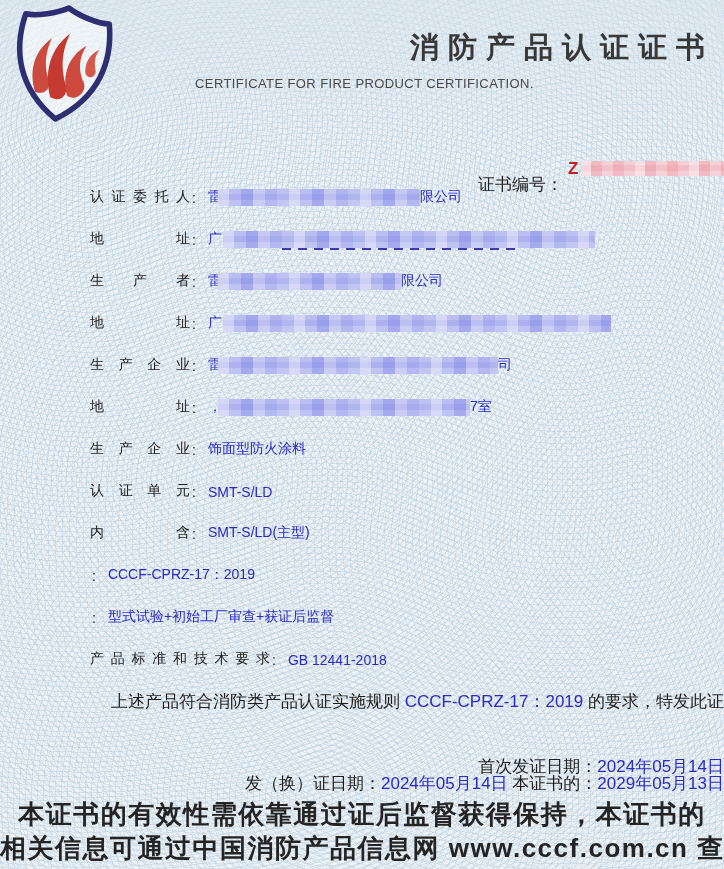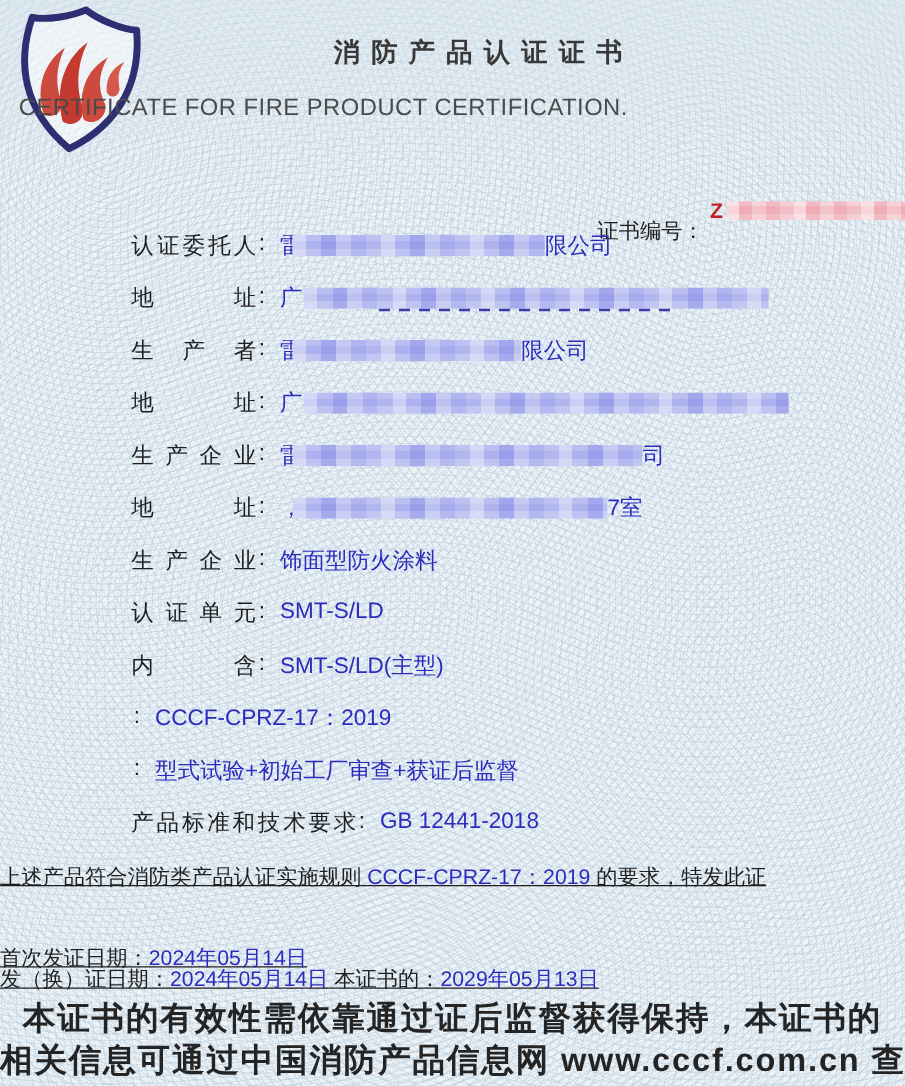--- a/index.html
+++ b/index.html
@@ -21,42 +21,42 @@
       repeating-radial-gradient(circle at 88% 62%, rgba(176,200,218,.30) 0 1px, rgba(0,0,0,0) 1px 7px),
       repeating-radial-gradient(circle at 45% 92%, rgba(176,200,218,.34) 0 1px, rgba(0,0,0,0) 1px 6px);
     color:#1e1e1e;
   }
   .logo{
     position:absolute;left:2px;top:2px;width:120px;height:124px;
     transform:rotate(7deg);
   }
   .title{
     position:absolute;top:28px;left:60px;right:10px;
-    text-align:center;
-    font-size:21px;font-weight:700;letter-spacing:9px;
+    text-align:right;
+    font-size:29px;font-weight:700;letter-spacing:9px;
     color:#383838;
     font-family:"Liberation Serif","DejaVu Serif",serif;
   }
   .subtitle{
     position:absolute;top:76px;left:15px;right:10px;
-    text-align:left;
-    font-size:19px;color:#4a4a4a;letter-spacing:.4px;
+    text-align:center;
+    font-size:13px;color:#4a4a4a;letter-spacing:.4px;
   }
   .certno-row{
     position:absolute;top:141px;left:478px;right:0;
     display:flex;align-items:center;
     font-size:17px;
   }
   .certno-label{color:#1e1e1e;margin-top:32px;}
   .certno-z{color:#c51f1f;margin-left:5px;margin-right:3px;font-weight:600;}
   .certno-row .mosaic{flex:1 1 auto;height:15px;}
   .frow{
-    position:absolute;left:105px;right:10px;height:22px;
-    display:flex;align-items:flex-start;
-    font-size:18px;white-space:nowrap;
+    position:absolute;left:90px;right:10px;height:22px;
+    display:flex;align-items:flex-end;
+    font-size:14px;white-space:nowrap;
   }
   .flabel{
     display:inline-block;width:100px;
     text-align:justify;text-align-last:justify;
     color:#1e1e1e;
   }
   .frow.wide .flabel{width:180px;}
   .colon{margin-left:2px;color:#1e1e1e;}
   .fval{
     margin-left:12px;color:#2b2bbe;
@@ -82,22 +82,22 @@
     background-color:#f2c0c8;
     background-image:
       repeating-linear-gradient(90deg, rgba(255,255,255,.42) 0 10px, rgba(231,130,142,.22) 10px 21px, rgba(255,255,255,.15) 21px 32px, rgba(236,150,162,.30) 32px 43px, rgba(255,255,255,.08) 43px 54px),
       repeating-linear-gradient(0deg, rgba(255,255,255,.18) 0 5px, rgba(233,140,152,.15) 5px 11px);
   }
   .peek::after{
     content:"";position:absolute;left:16%;right:20%;bottom:-2px;height:2px;
     background:repeating-linear-gradient(90deg,#3b3baa 0 9px,rgba(0,0,0,0) 9px 16px);
   }
   .centerline{
-    position:absolute;left:0;right:0;text-align:left;
-    font-size:17px;color:#1e1e1e;white-space:nowrap;text-decoration:underline;
+    position:absolute;left:0;right:0;text-align:right;
+    font-size:17px;color:#1e1e1e;white-space:nowrap;
   }
   .blue{color:#2b2bbe;}
   .footer-line{
     position:absolute;left:0;right:0;text-align:center;
     font-size:26px;font-weight:700;color:#242424;letter-spacing:1.5px;
     white-space:nowrap;
   }
 </style>
 </head>
 <body>

